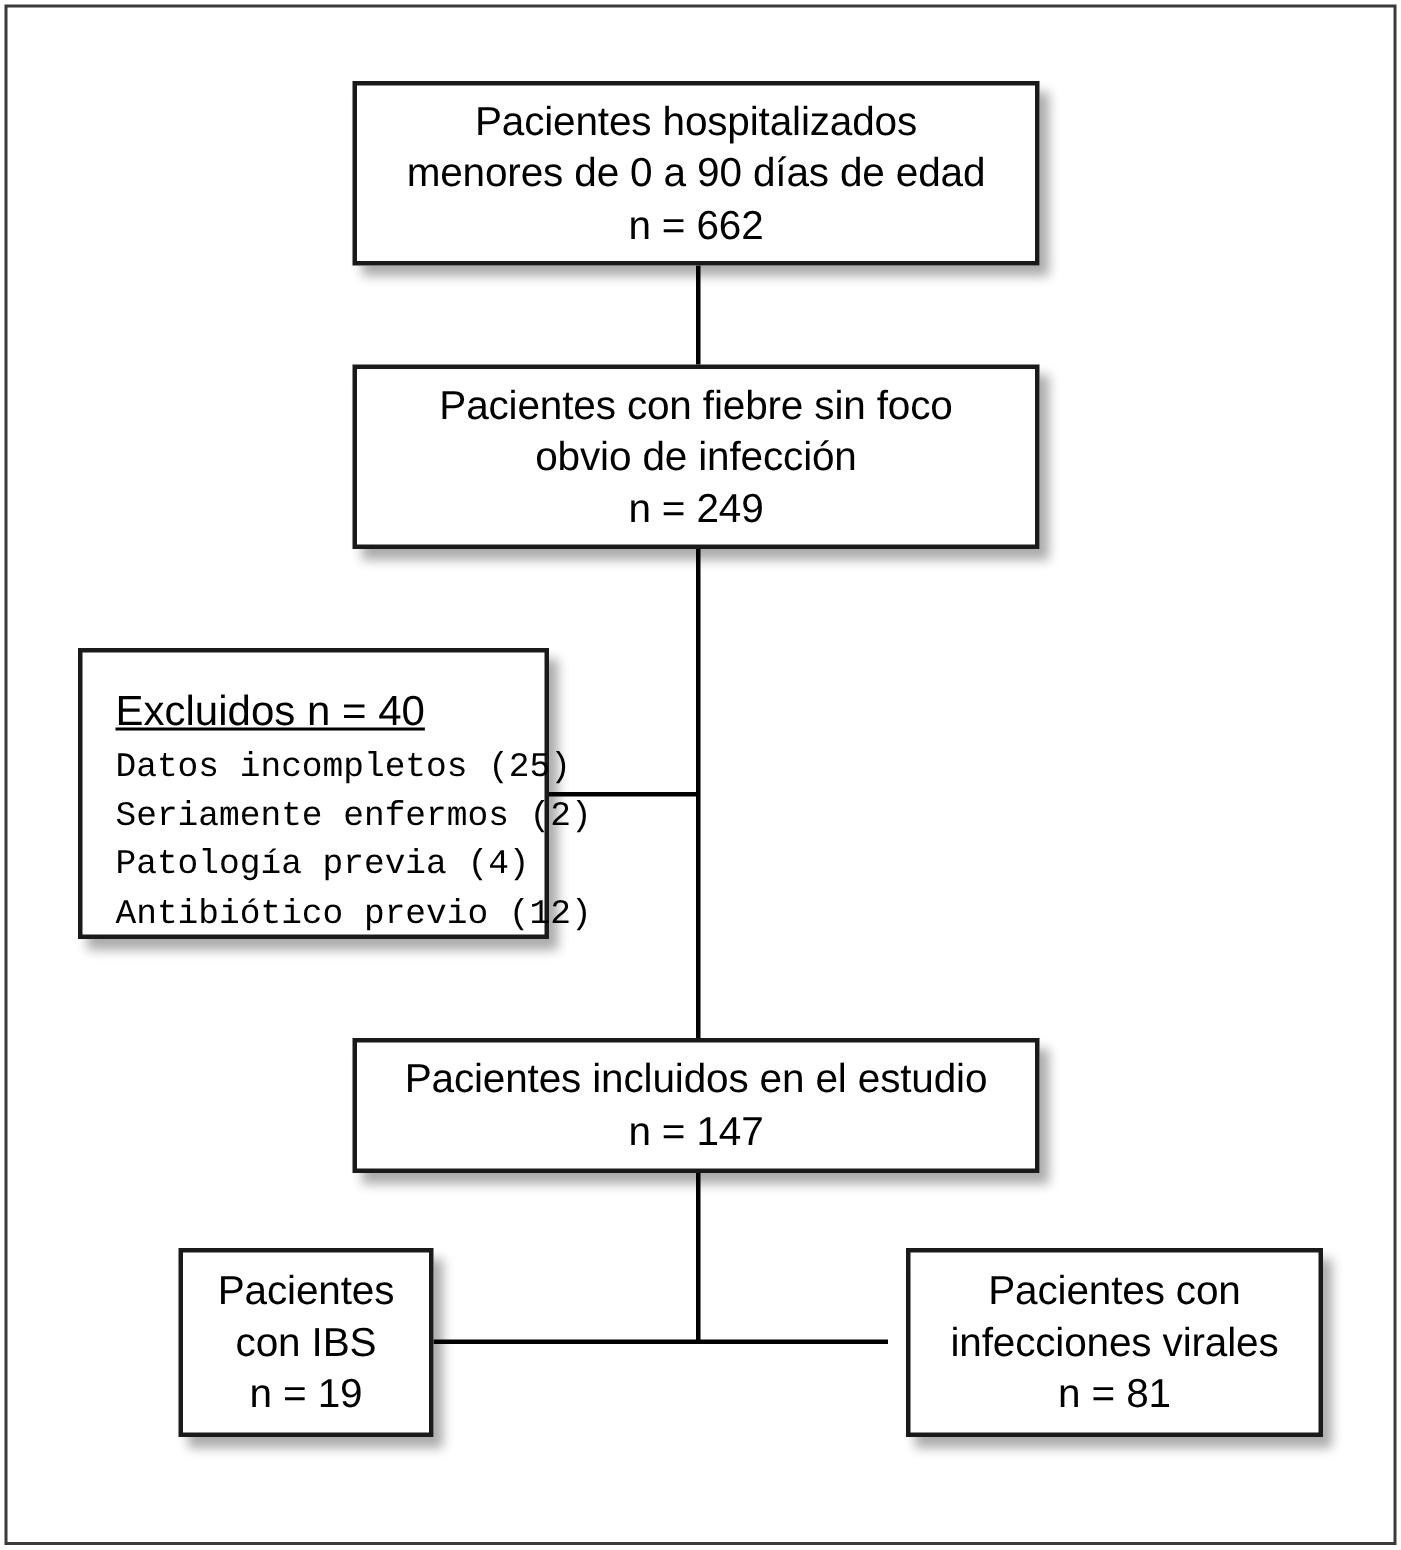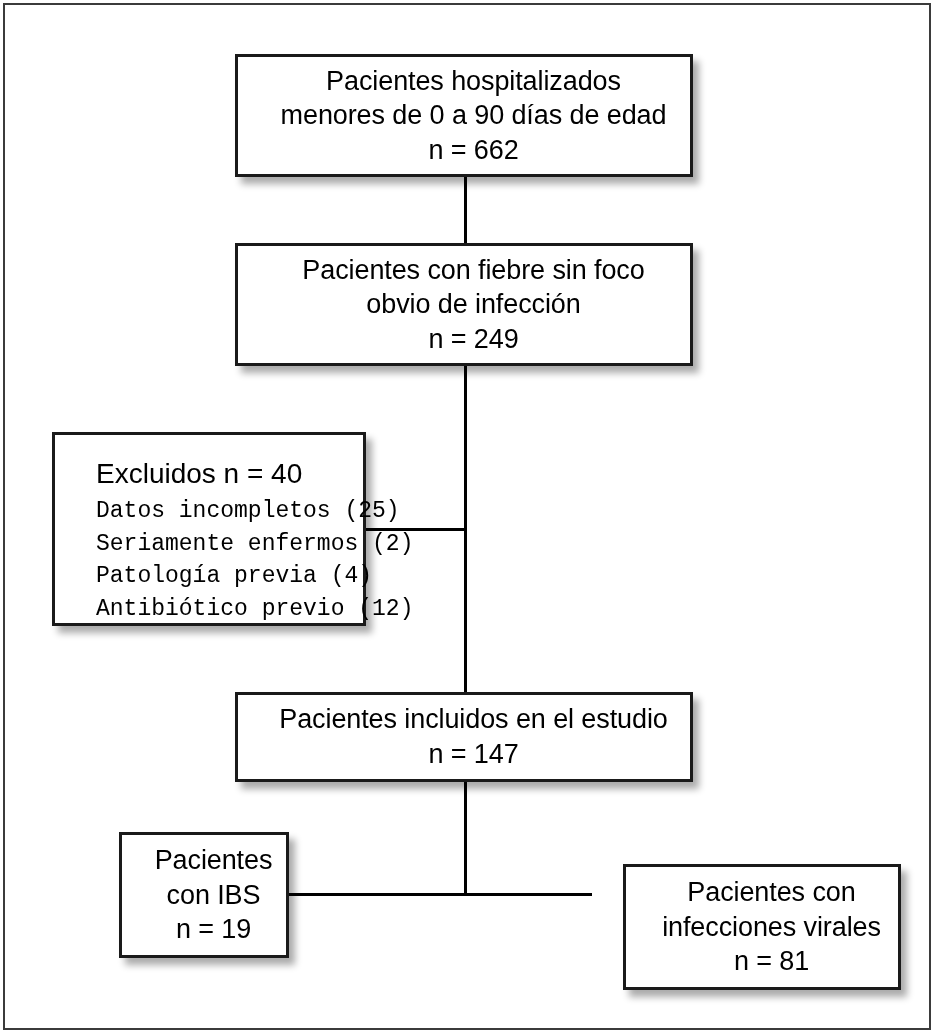--- a/index.html
+++ b/index.html
@@ -46,21 +46,20 @@
     position: absolute;
     background: #ffffff;
     border: 3px solid #1a1a1a;
     box-sizing: border-box;
     box-shadow: 6px 7px 7px rgba(0,0,0,0.33);
     z-index: 2;
     display: flex;
     align-items: center;
     justify-content: center;
     color: #000000;
-    padding-left: 19px;
   }
 
   .node-text {
     text-align: center;
     line-height: 1.28;
     font-size: 27px;
     letter-spacing: -0.1px;
     padding: 0 8px;
     white-space: pre-line;
   }
@@ -71,20 +70,21 @@
     justify-content: flex-start;
   }
   .excluded-body {
     padding: 18px 0 0 22px;
     text-align: left;
   }
   .excluded-heading {
     font-size: 28px;
     line-height: 1.5;
     white-space: pre;
+    text-decoration: underline;
   }
   .excluded-list {
     margin: 0;
     padding: 0;
     list-style: none;
     font-family: Liberation Mono, monospace;
   }
   .excluded-list li {
     font-size: 23px;
     line-height: 1.42;
@@ -134,20 +134,20 @@
     <div class="node-text">Pacientes incluidos en el estudio
 n = 147</div>
   </div>
 
   <div class="node" style="left:119px; top:832px; width:170px; height:126px;">
     <div class="node-text">Pacientes
 con IBS
 n = 19</div>
   </div>
 
-  <div class="node" style="left:623px; top:832px; width:278px; height:126px;margin-top:32px;">
+  <div class="node" style="left:604px; top:832px; width:278px; height:126px;">
     <div class="node-text">Pacientes con
 infecciones virales
 n = 81</div>
   </div>
 
   <div class="figure-frame"></div>
 </div>
 
 </body></html>

